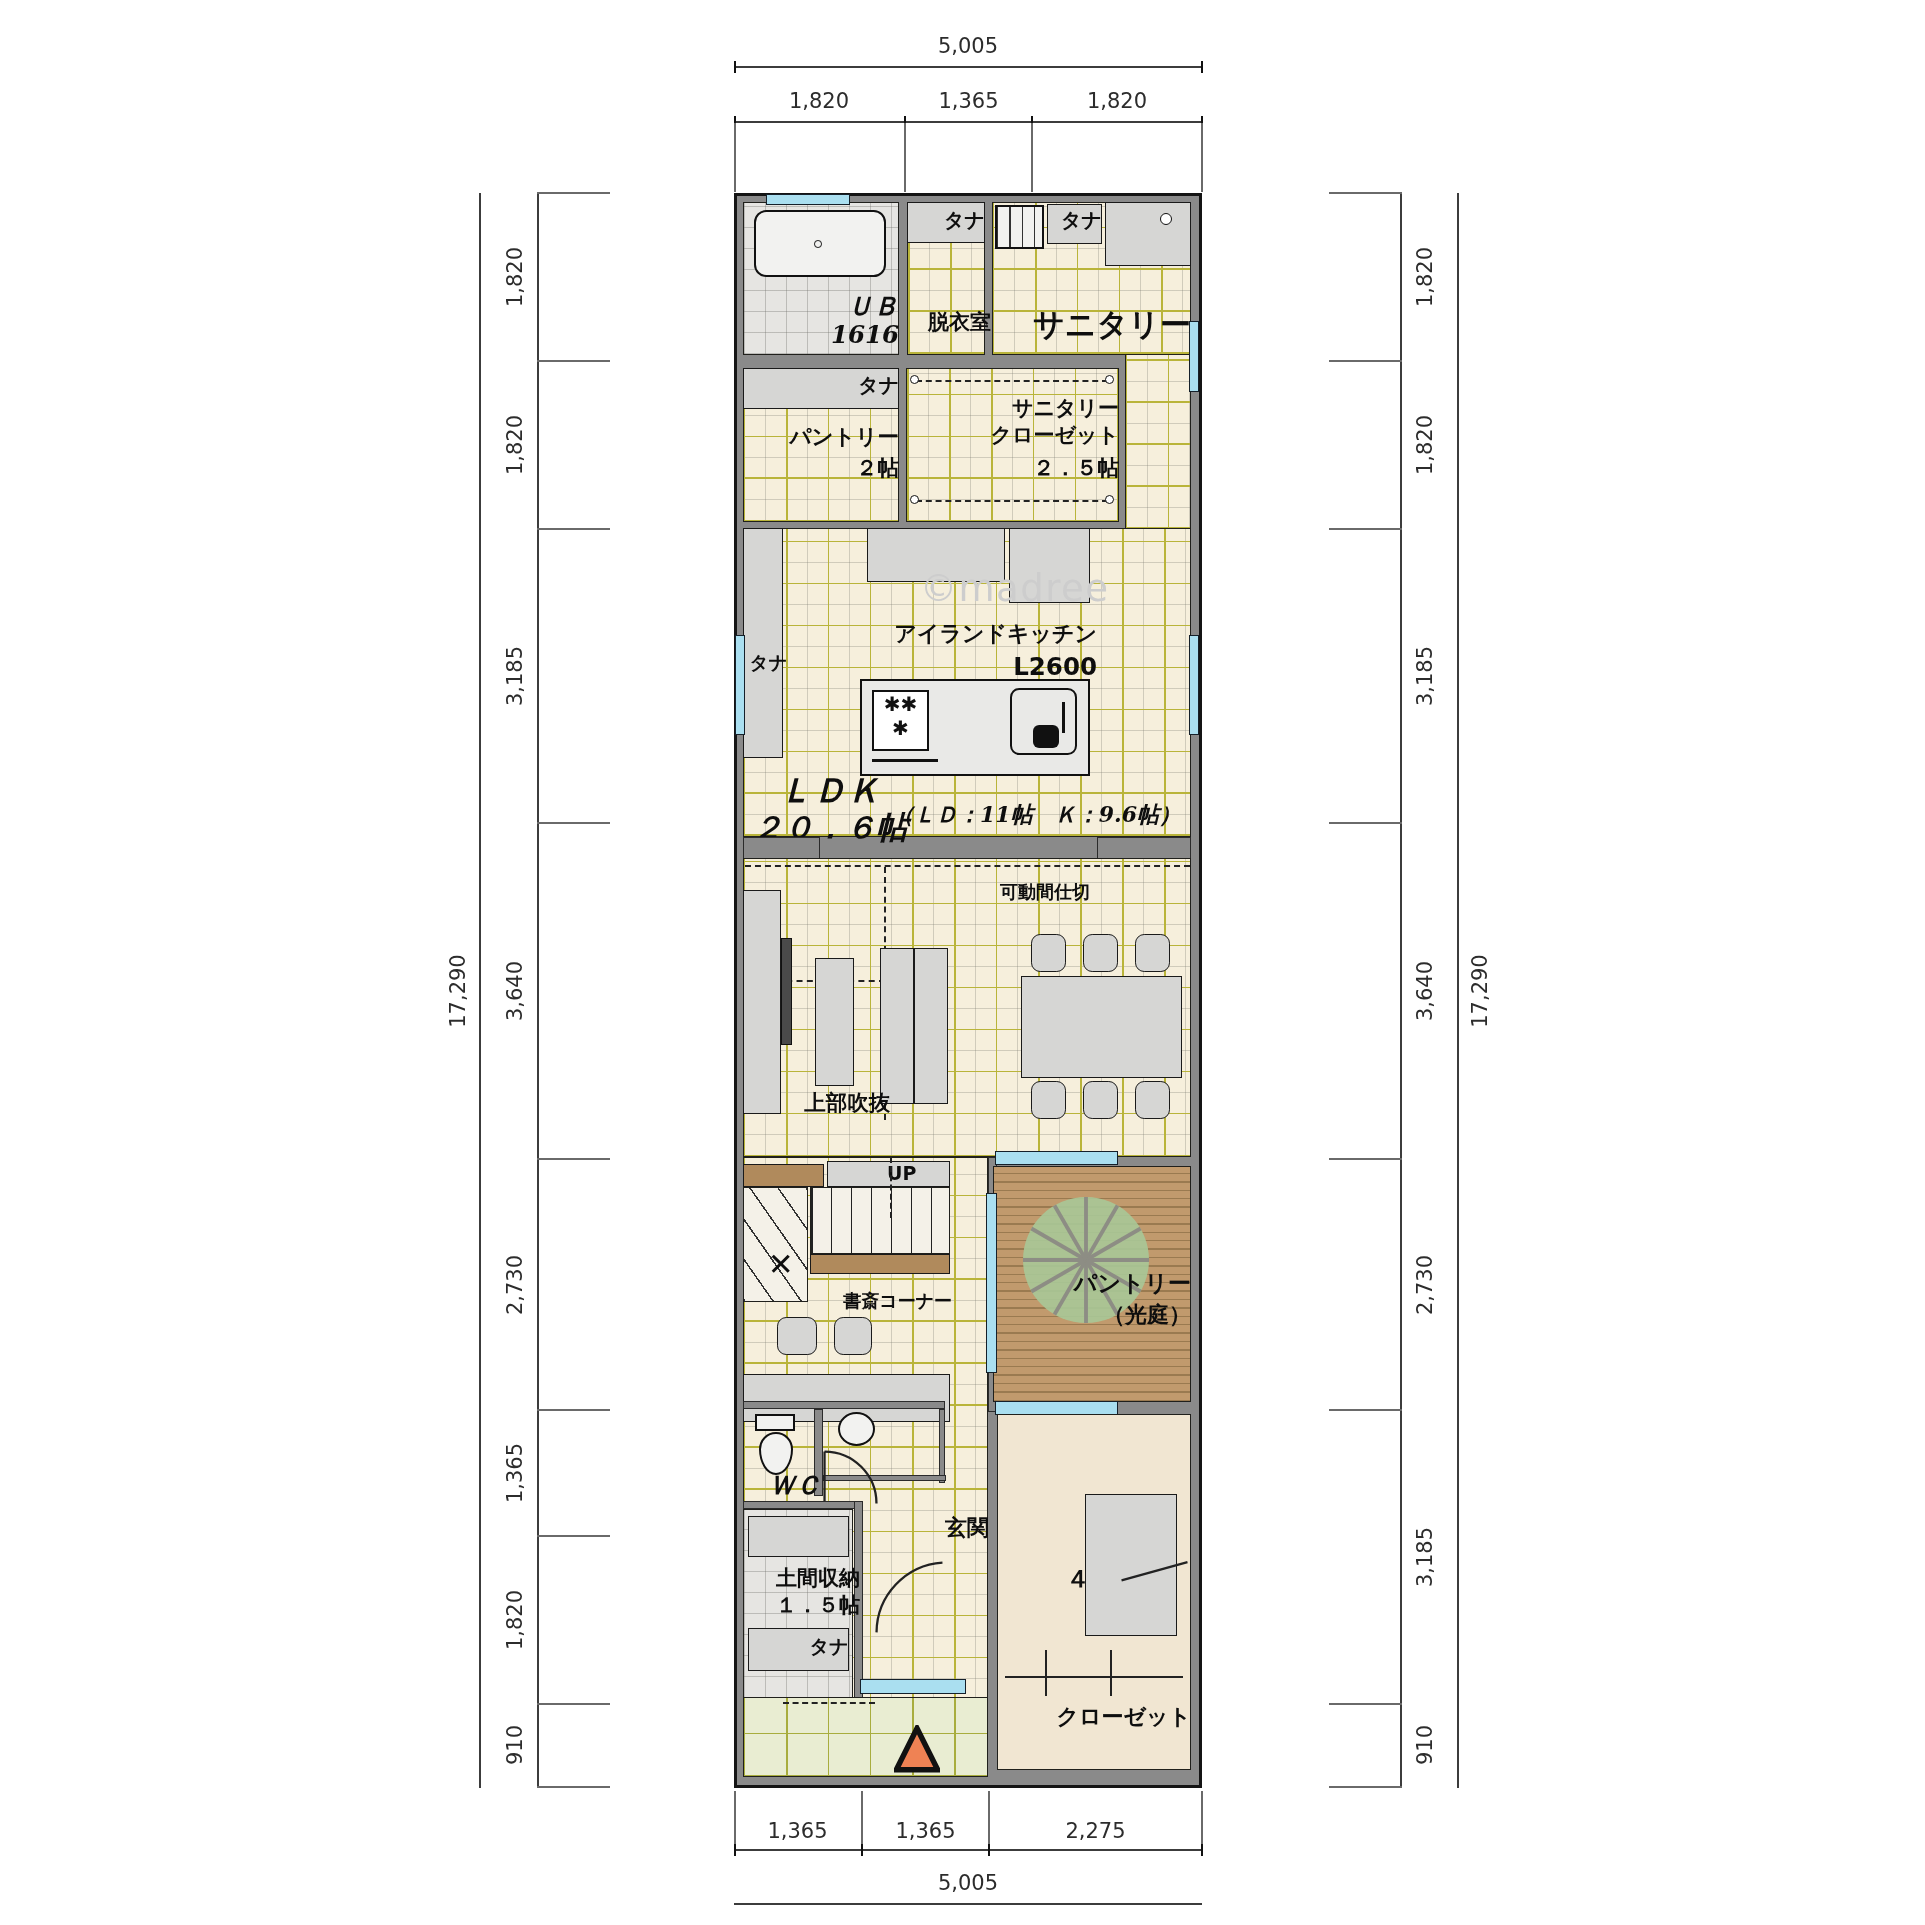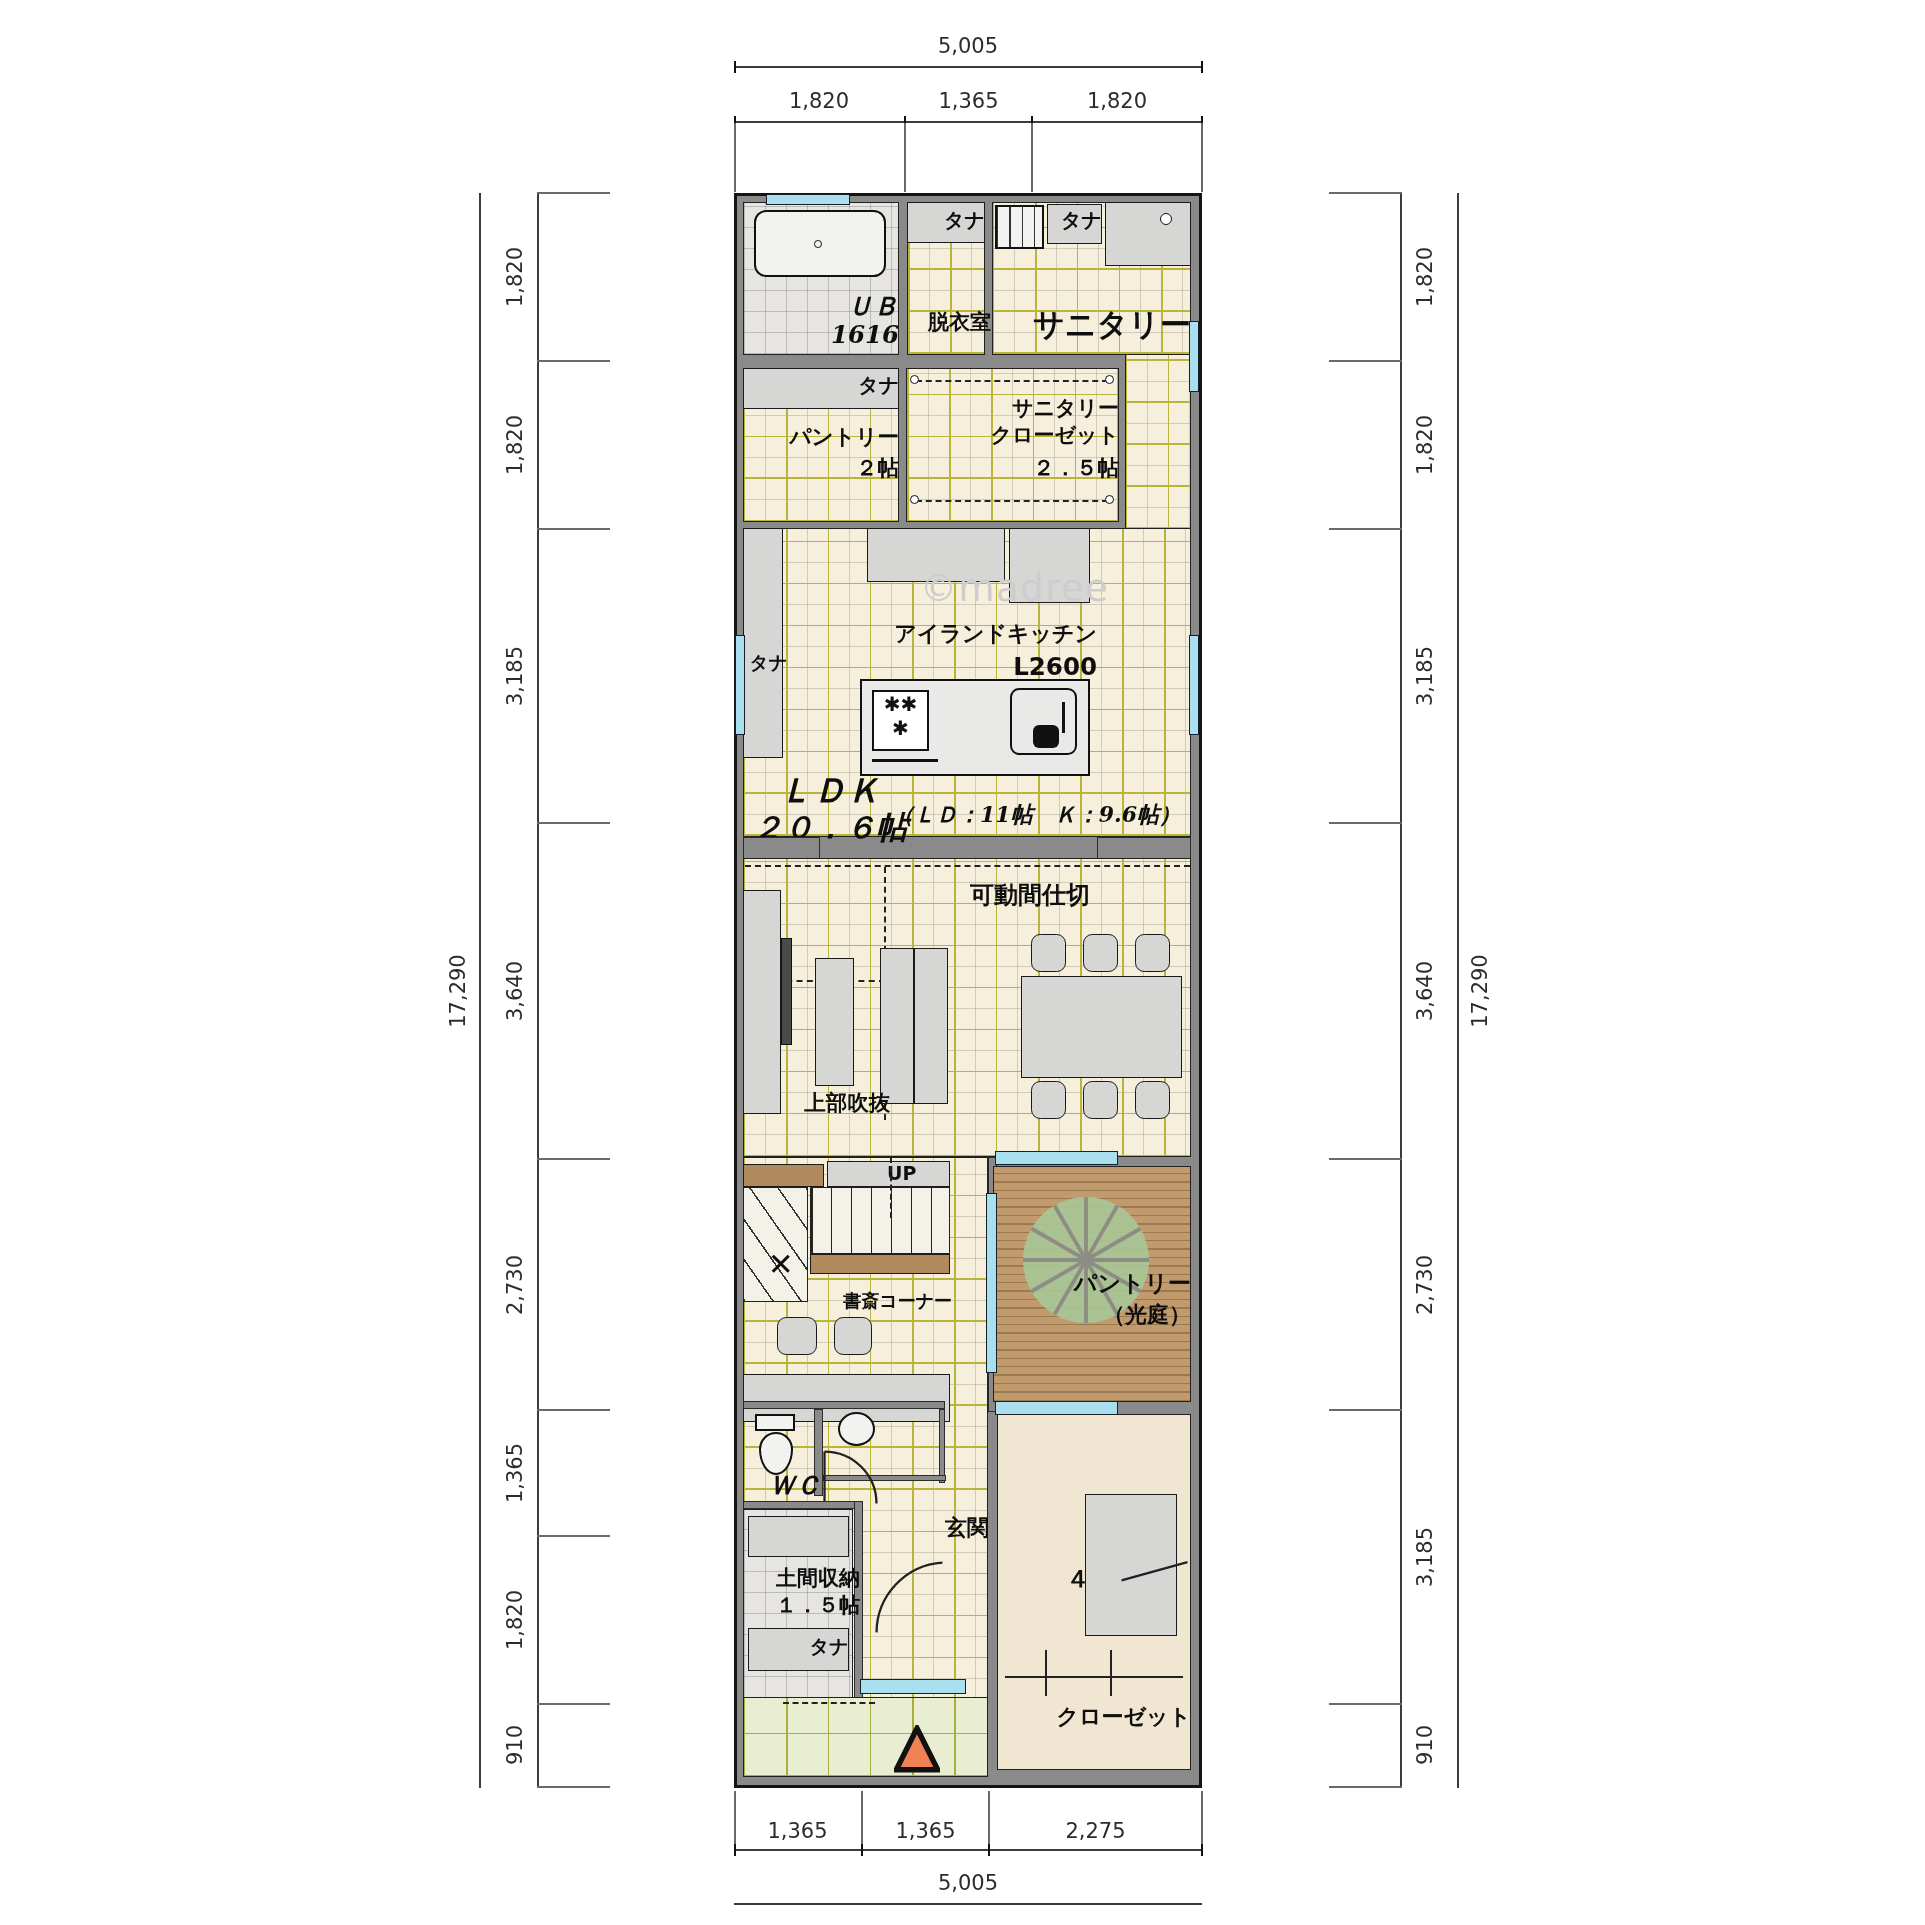--- a/index.html
+++ b/index.html
@@ -180,21 +180,21 @@
     <div class="abs" style="left:296px;top:529px;width:26px;height:23px;background:#111;border-radius:6.1px"></div>
     <div class="lbl it" style="left:42px;top:577px;width:115px;font-size:34px;text-align:left">ＬＤＫ</div>
     <div class="lbl it" style="left:15.3px;top:615px;width:176px;font-size:31px;text-align:left">２０．６帖</div>
     <div class="lbl it" style="left:146px;top:607px;width:307px;font-size:22px;font-weight:bold;text-align:center">（ＬＤ：11帖　Ｋ：9.6帖）</div>
 
     <div class="wall" style="left:6.1px;top:641px;width:77px;height:21.5px"></div>
     <div class="wall" style="left:360px;top:641px;width:94px;height:21.5px"></div>
 
     <div class="tile" style="left:6.1px;top:662px;width:448px;height:299px"></div>
     <div class="dashh" style="left:7.7px;top:669px;width:445px"></div>
-    <div class="lbl" style="left:77px;top:687px;width:276px;font-size:24px">可動間仕切</div>
+    <div class="lbl" style="left:77px;top:687px;width:276px;font-size:18px">可動間仕切</div>
     <div class="dashv" style="left:147px;top:671px;height:253px"></div>
     <div class="dashh" style="left:7.7px;top:784px;width:140px"></div>
     <div class="gray" style="left:6.1px;top:694px;width:38px;height:224px"></div>
     <div class="abs" style="left:44px;top:742px;width:10.7px;height:107px;background:#4a4a4a;border:0.8px solid #111"></div>
     <div class="gray" style="left:78px;top:762px;width:39px;height:128px"></div>
     <div class="gray" style="left:143px;top:752px;width:34px;height:156px"></div>
     <div class="gray" style="left:177px;top:752px;width:34px;height:156px"></div>
     <div class="gray" style="left:294px;top:738px;width:35px;height:38px;border-radius:9.2px"></div>
     <div class="gray" style="left:346px;top:738px;width:35px;height:38px;border-radius:9.2px"></div>
     <div class="gray" style="left:398px;top:738px;width:35px;height:38px;border-radius:9.2px"></div>

